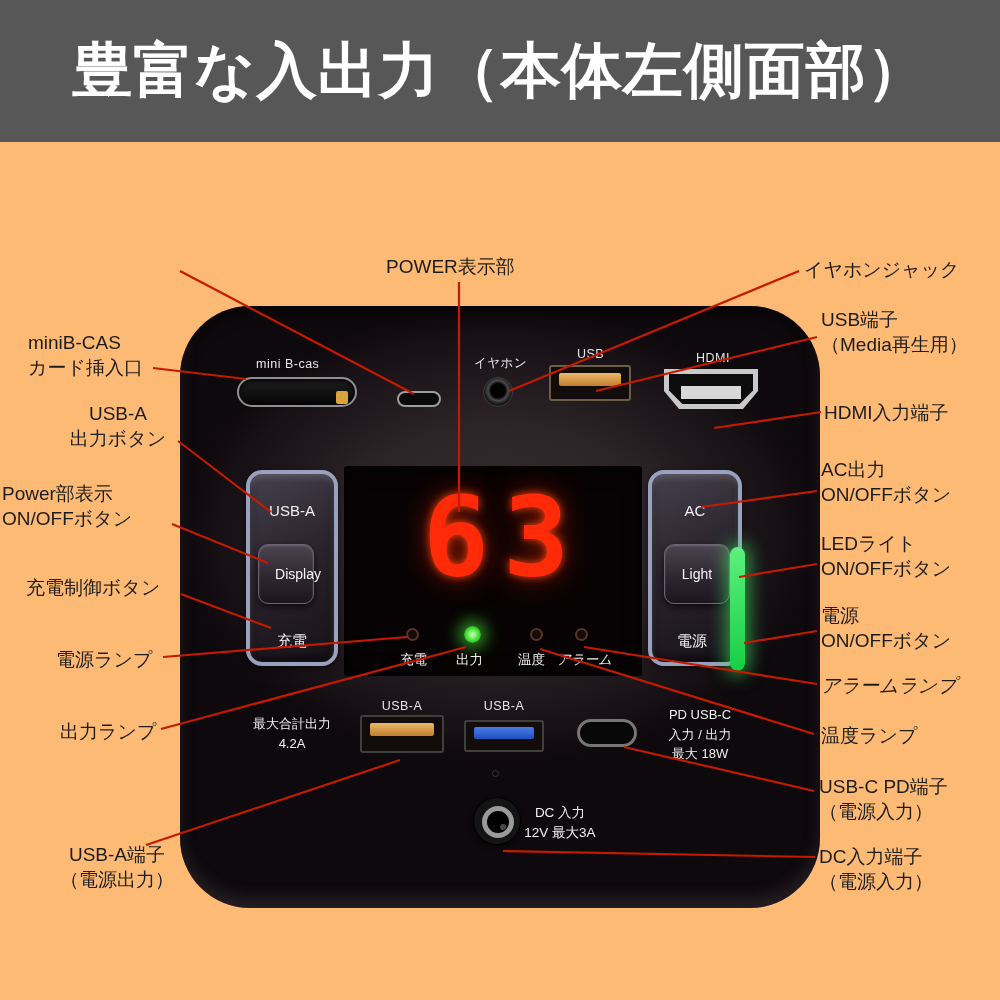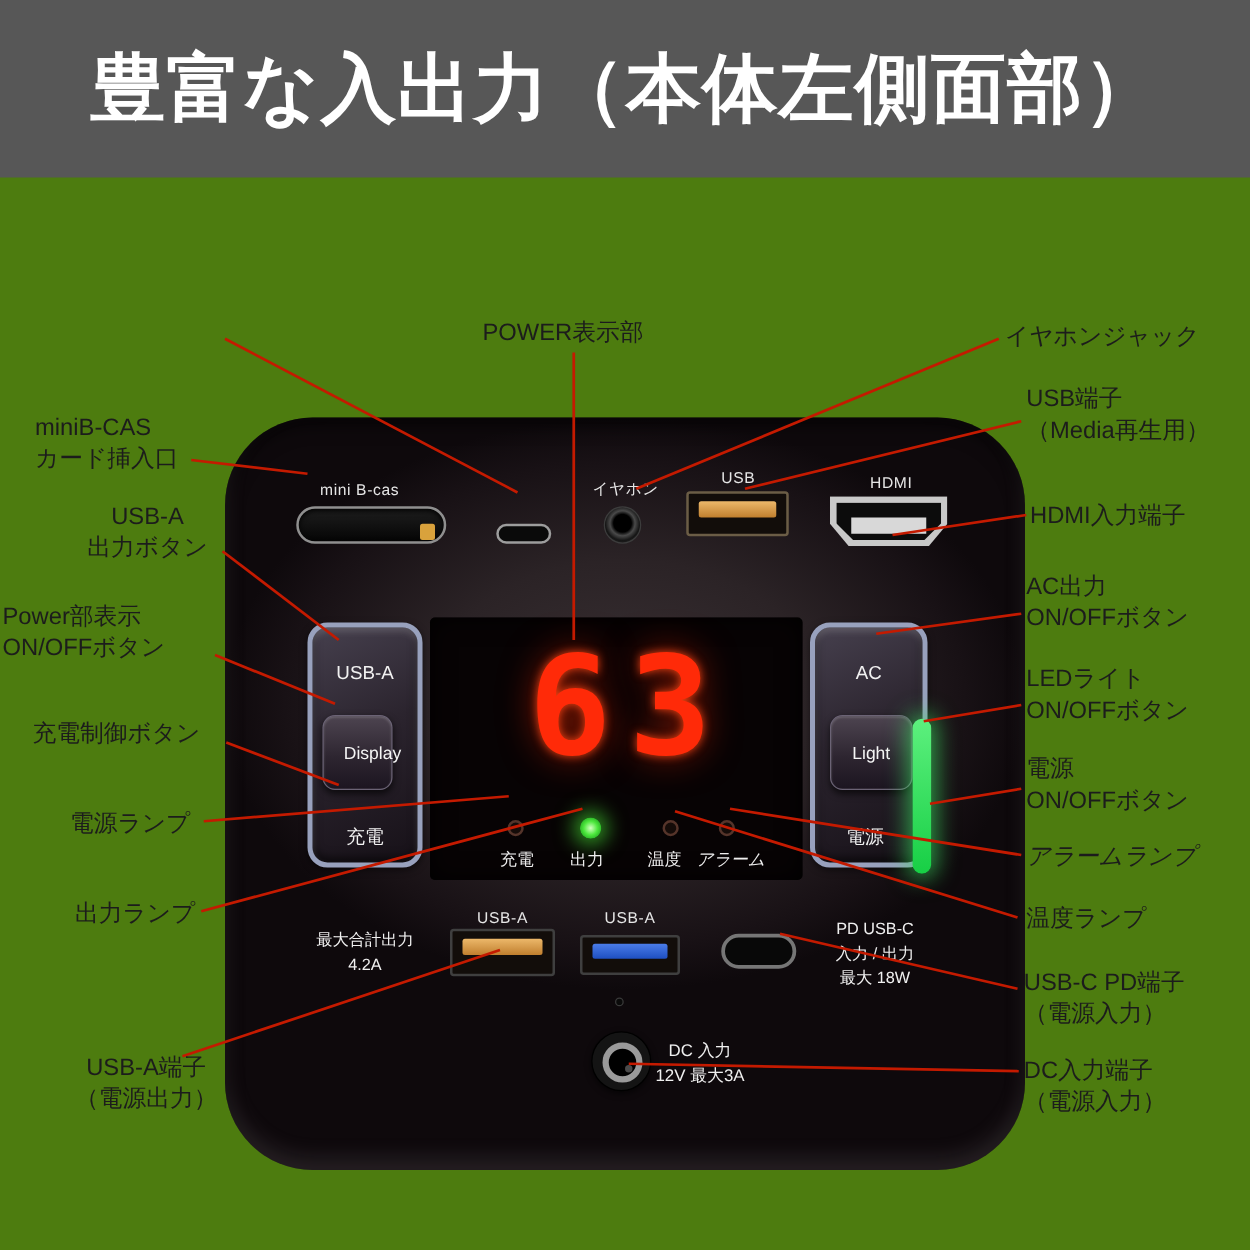--- a/index.html
+++ b/index.html
@@ -1,27 +1,27 @@
 <!DOCTYPE html>
 <html><head>
 <meta charset="utf-8">
 <style>
   * { margin:0; padding:0; box-sizing:border-box; }
   body { background:#fff; font-family:"Liberation Sans","DejaVu Sans",sans-serif; }
-  .page { position:relative; width:1000px; height:1000px; background:#4d7c0f; overflow:hidden; }
+  .page { position:relative; width:1000px; height:1000px; background:#fdba74; overflow:hidden; }
 
   
   .header { position:absolute; left:0; top:0; width:1000px; height:142px; background:#575757;
             display:flex; align-items:center; justify-content:center; }
   .header h1 { color:#ffffff; font-size:60px; font-weight:bold; letter-spacing:1px; white-space:nowrap; }
 
   
   .device { position:absolute; left:180px; top:306px; width:640px; height:602px; border-radius:70px;
             background: radial-gradient(closest-side at 50% 38%, #3a3134 0%, #2b2326 50%, #181115 85%, #0e090c 100%);
-            box-shadow: inset 0 -10px 16px rgba(150,140,145,.18), inset 0 6px 14px rgba(0,0,0,.55); margin-top: 28px; }
+            box-shadow: inset 0 -10px 16px rgba(150,140,145,.18), inset 0 6px 14px rgba(0,0,0,.55); }
   .dv-label { position:absolute; color:#e6e6e6; font-size:12.5px; letter-spacing:.5px; white-space:pre-line; }
   .center { text-align:center; }
 
   
   .card-slot { position:absolute; left:57px; top:71px; width:120px; height:30px; border-radius:16px;
                border:2px solid #8f8f8f; background:linear-gradient(180deg,#1e1e1e,#050505);
                box-shadow: inset 0 2px 4px rgba(0,0,0,.9); }
   .card-chip { position:absolute; left:156px; top:85px; width:12px; height:13px; background:#d9a23c; border-radius:2px; }
   .micro-usb { position:absolute; left:217px; top:85px; width:44px; height:16px; border-radius:8px;
                border:2px solid #9d9d9d; background:#0a0a0a; }

